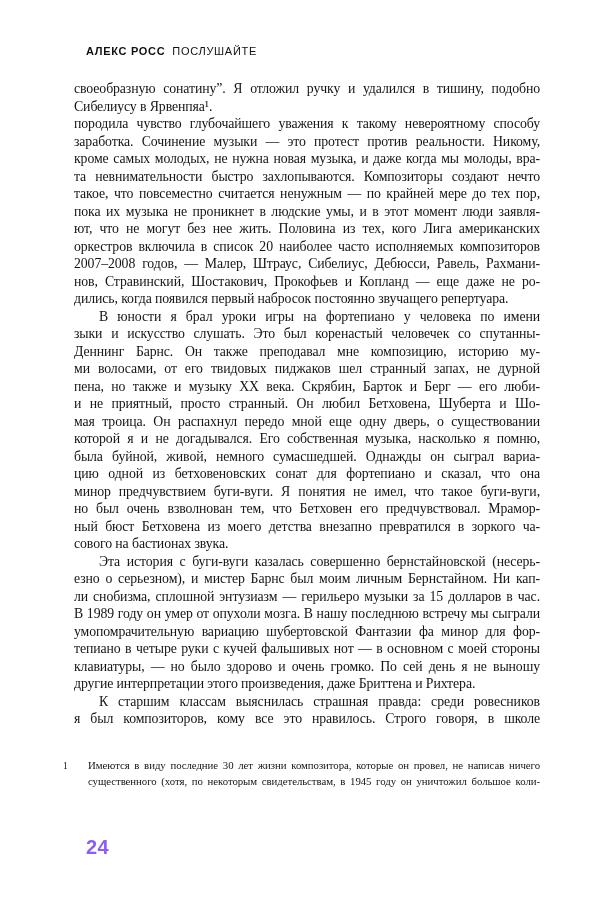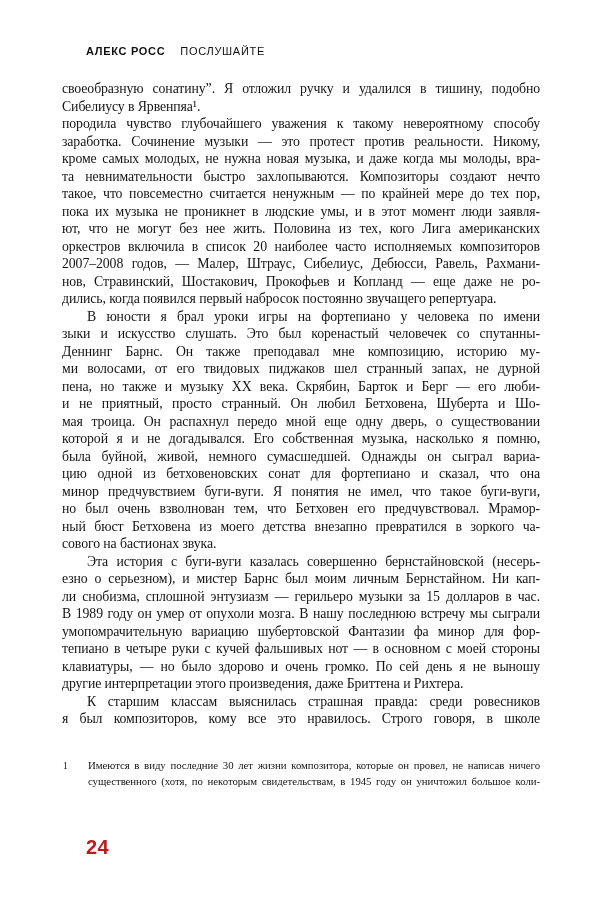--- a/index.html
+++ b/index.html
@@ -25,38 +25,38 @@
     letter-spacing: 0.7px;
     color: #101010;
     white-space: nowrap;
   }
   .running-header .author {
     font-weight: 700;
     margin-right: 7px;
   }
   .running-header .title {
     font-weight: 400;
-    margin-left: 8px;
   }
   .body-text {
     position: absolute;
     left: 62px;
     top: 80px;
     width: 478px;
     font-size: 13.8px;
     letter-spacing: -0.1px;
     color: #141414;
   }
   .para { margin: 0; }
   .line {
     height: 17.5px;
     line-height: 17.5px;
     overflow: hidden;
     text-align: justify;
     text-align-last: justify;
+    margin-left: 12px;
   }
   .line.ind { text-indent: 25px; }
   .line.end { text-align-last: left; }
   .footnote-block {
     position: absolute;
     left: 88px;
     top: 757px;
     width: 452px;
     font-size: 10.8px;
     letter-spacing: -0.05px;
@@ -79,21 +79,21 @@
     color: #141414;
   }
   .page-number {
     position: absolute;
     left: 86px;
     top: 836px;
     font-family: "Liberation Sans", sans-serif;
     font-weight: 700;
     font-size: 20px;
     letter-spacing: 0.5px;
-    color: #b91c1c;
+    color: #8b5cf6;
   }
 </style>
 </head>
 <body>
 
 <div id="page">
 
   <div class="running-header">
     <span class="author">АЛЕКС РОСС</span><span class="title">ПОСЛУШАЙТЕ</span>
   </div>

